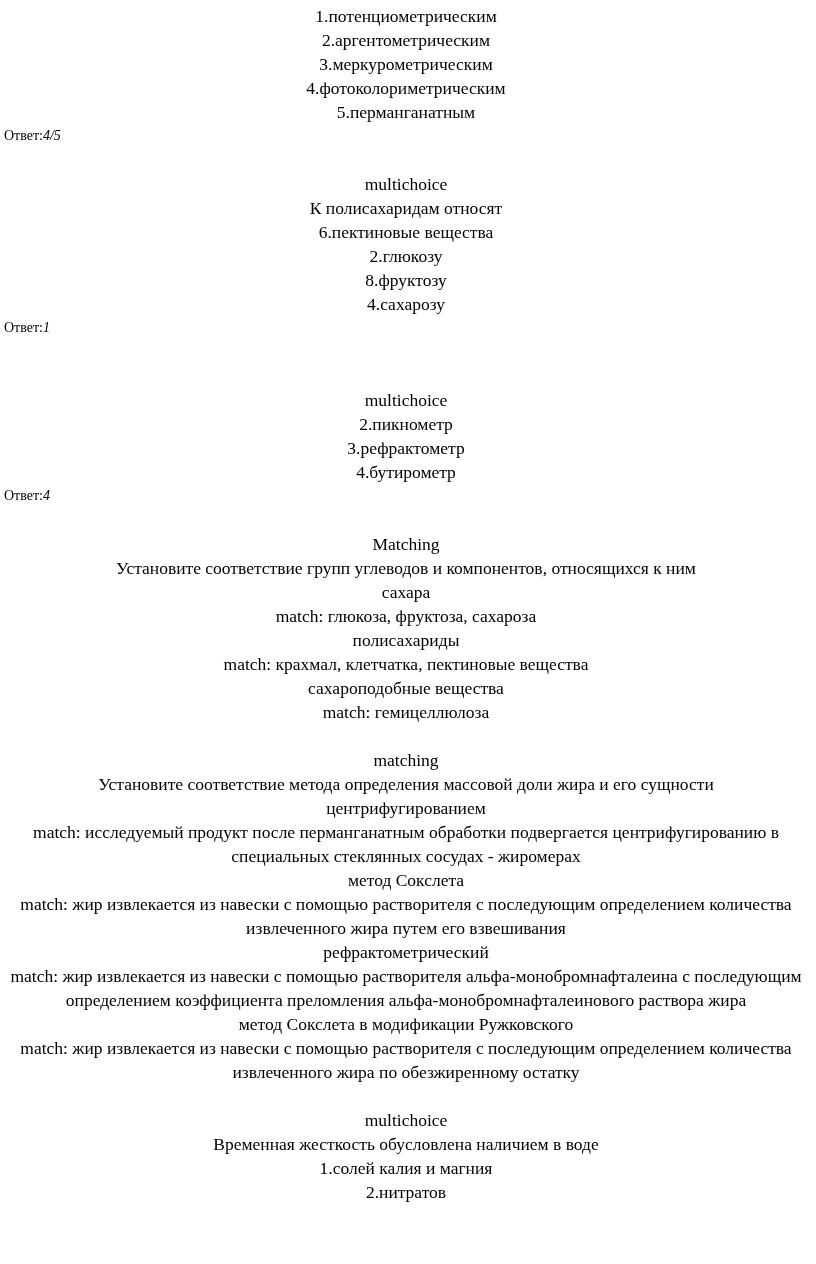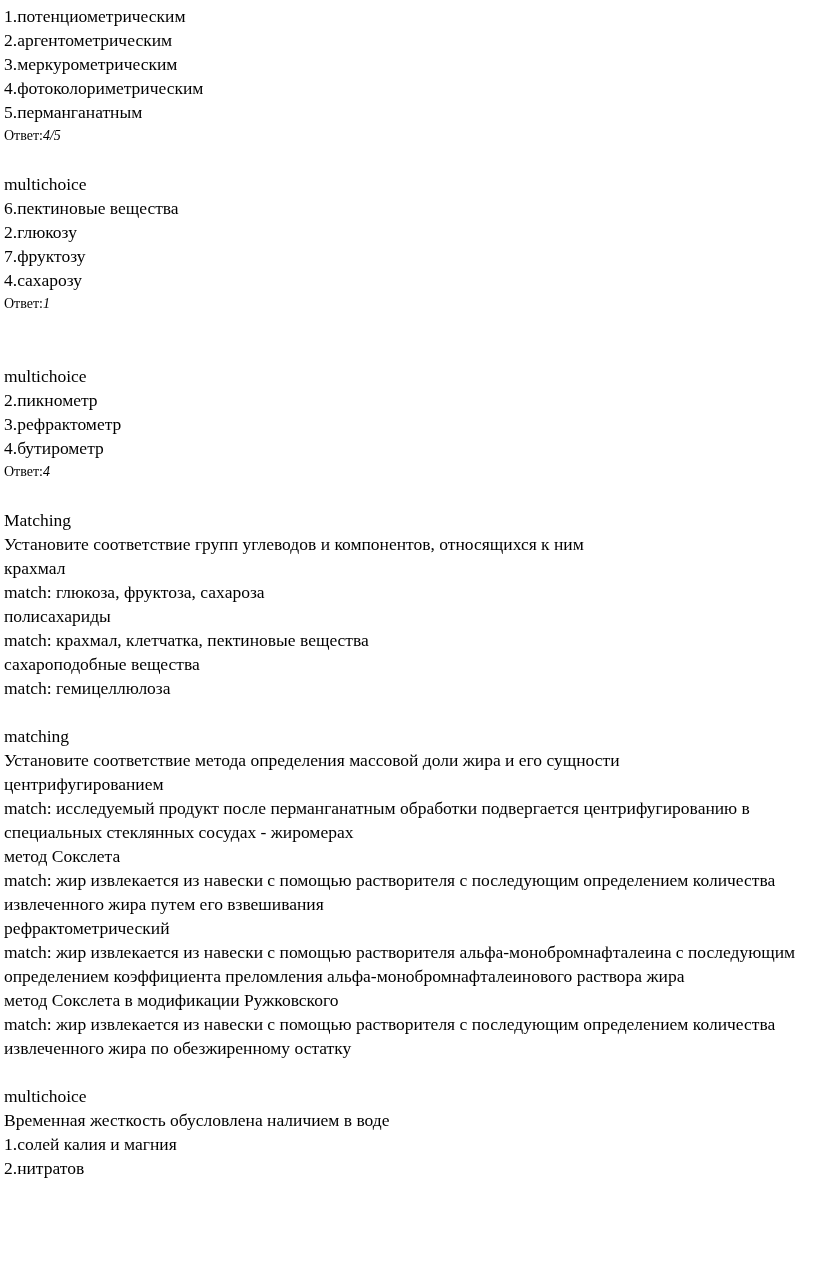--- a/index.html
+++ b/index.html
@@ -18,20 +18,21 @@
     height: 1264px;
     box-sizing: border-box;
     padding: 4px 8px 0 4px;
     overflow: hidden;
   }
   .line {
     font-size: 17.5px;
     line-height: 24px;
     white-space: pre-wrap;
     word-wrap: break-word;
+    text-align: center;
   }
   .blank {
     height: 24px;
   }
   .italic {
     font-style: italic;
   }
   .ans-line {
     font-size: 14px;
     line-height: 24px;
@@ -42,36 +43,37 @@
 
 <div id="page">
     <div class="line">1.потенциометрическим</div>
     <div class="line">2.аргентометрическим</div>
     <div class="line">3.меркурометрическим</div>
     <div class="line">4.фотоколориметрическим</div>
     <div class="line">5.перманганатным</div>
     <div class="ans-line"><span>Ответ:</span><span class="italic">4/5</span></div>
     <div class="blank"></div>
     <div class="line">multichoice</div>
+    <div class="line">К полисахаридам относят</div>
     <div class="line">6.пектиновые вещества</div>
     <div class="line">2.глюкозу</div>
-    <div class="line">7.фруктозу</div>
+    <div class="line">8.фруктозу</div>
     <div class="line">4.сахарозу</div>
     <div class="ans-line"><span>Ответ:</span><span class="italic">1</span></div>
     <div class="blank"></div>
     <div class="blank"></div>
     <div class="line">multichoice</div>
     <div class="line">2.пикнометр</div>
     <div class="line">3.рефрактометр</div>
     <div class="line">4.бутирометр</div>
     <div class="ans-line"><span>Ответ:</span><span class="italic">4</span></div>
     <div class="blank"></div>
     <div class="line">Matching</div>
     <div class="line">Установите соответствие групп углеводов и компонентов, относящихся к ним</div>
-    <div class="line">крахмал</div>
+    <div class="line">сахара</div>
     <div class="line">match: глюкоза, фруктоза, сахароза</div>
     <div class="line">полисахариды</div>
     <div class="line">match: крахмал, клетчатка, пектиновые вещества</div>
     <div class="line">сахароподобные вещества</div>
     <div class="line">match: гемицеллюлоза</div>
     <div class="blank"></div>
     <div class="line">matching</div>
     <div class="line">Установите соответствие метода определения массовой доли жира и его сущности</div>
     <div class="line">центрифугированием</div>
     <div class="line">match: исследуемый продукт после перманганатным обработки подвергается центрифугированию в специальных стеклянных сосудах - жиромерах</div>

